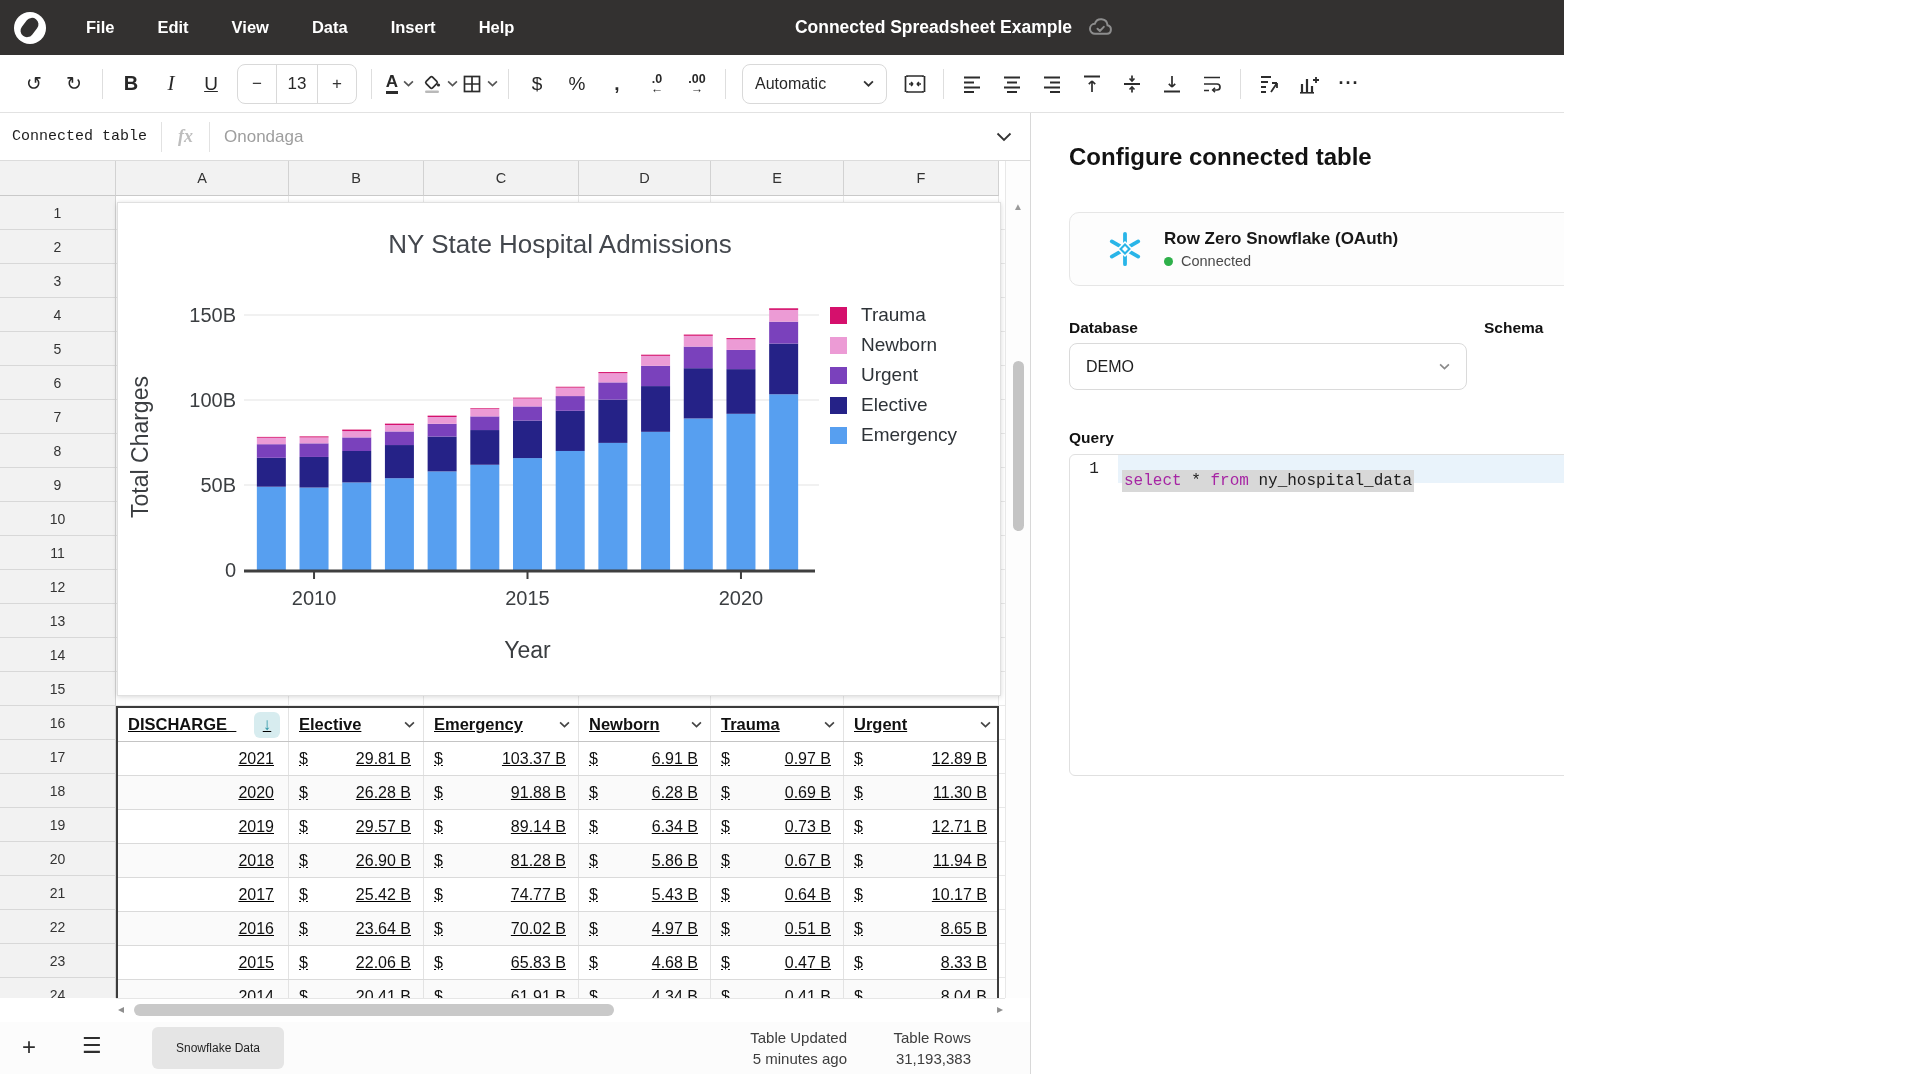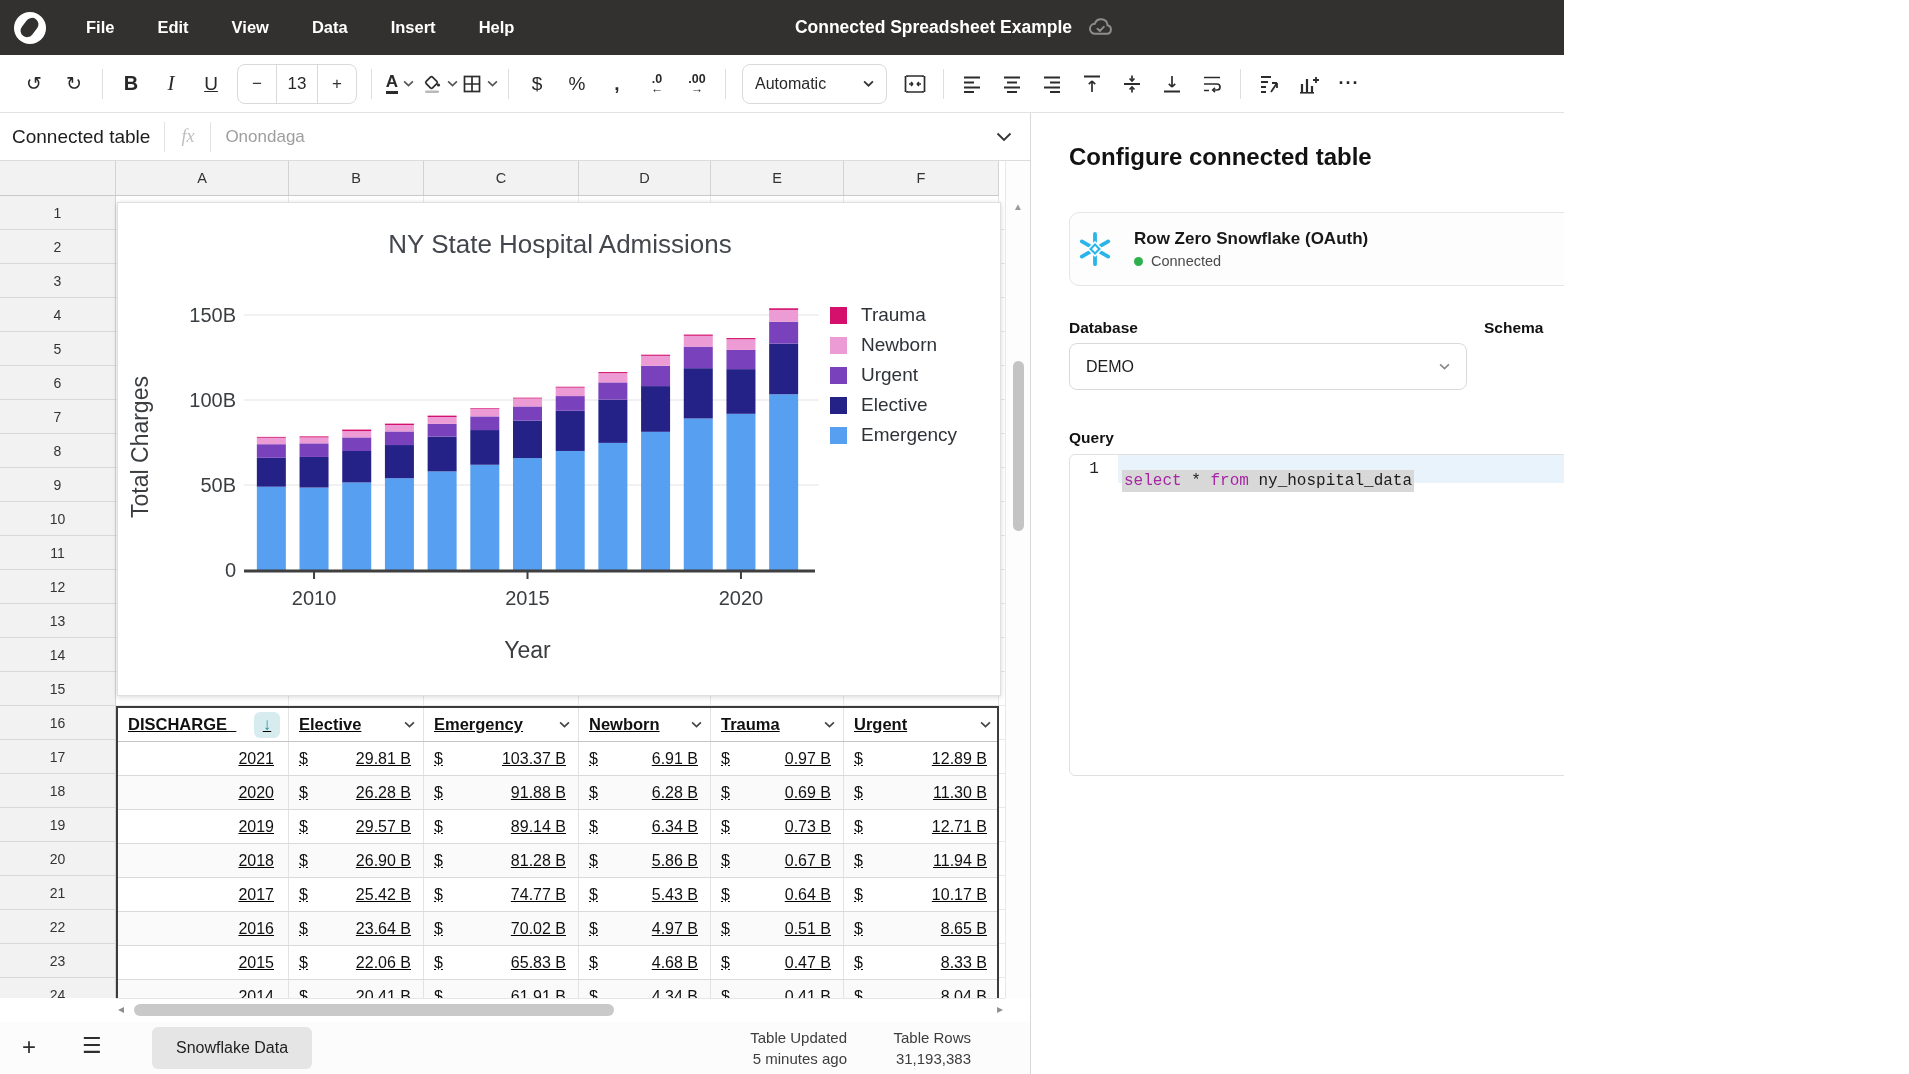--- a/index.html
+++ b/index.html
@@ -34,23 +34,23 @@
   .txtcolor-ic { font-weight:700; font-size:17px; border-bottom:3px solid #2c2c2c; line-height:1; padding-bottom:1px; }
   .chev { width:11px; height:7px; margin-left:5px; }
   .numfmt-box { display:flex; align-items:center; justify-content:space-between; width:145px; height:40px; border:1px solid #d9d9d9; border-radius:8px; padding:0 12px; font-size:16px; margin:0 8px; }
   .dec-ic { display:flex; flex-direction:column; align-items:center; font-size:12.5px; line-height:10px; font-weight:600; }
   .pill { display:flex; align-items:center; gap:9px; height:38px; border-radius:19px; background:#ececec; padding:0 18px; font-size:16.5px; color:#2a2a2a; margin-left:10px; }
   .toolbar-spacer { flex:1; }
   .more-ic { font-weight:800; letter-spacing:1px; font-size:18px; }
 
   
   .formula-bar { position:absolute; left:0; top:113px; width:1030px; height:48px; background:#fff; border-bottom:1px solid #dcdcdc; display:flex; align-items:center; }
-  .name-box { font-size:19px; color:#1d1d1d; padding:0 14px 0 12px; }
+  .name-box { font-size:15px; color:#1d1d1d; padding:0 14px 0 12px;font-family:Liberation Mono, monospace; }
   .fb-div { width:1px; height:30px; background:#e2e2e2; }
-  .fx { font-family:"Liberation Serif",serif; font-style:italic; color:#bdbdbd; font-size:18px; padding:0 16px; }
+  .fx { font-family:"Liberation Serif",serif; font-style:italic; color:#bdbdbd; font-size:18px; padding:0 16px;font-weight:bold; }
   .cell-value { color:#9e9e9e; font-size:17px; padding-left:14px; }
   .fb-chevron { position:absolute; right:18px; }
 
   
   .colheads { position:absolute; left:0; top:161px; width:1005px; height:35px; display:flex; }
   .corner { width:116px; height:35px; background:#f2f2f2; border-right:1px solid #d2d2d2; border-bottom:1px solid #c9c9c9; flex:none; }
   .colhead { height:35px; background:#f2f2f2; border-right:1px solid #d2d2d2; border-bottom:1px solid #c9c9c9; display:flex; align-items:center; justify-content:center; font-size:14.5px; color:#333; flex:none; }
   .sheet-viewport { position:absolute; left:0; top:196px; width:1005px; height:802px; overflow:hidden; background:#fff; }
   .rowheads { position:absolute; left:0; top:0; width:116px; }
   .rowhead { width:116px; height:34px; background:#f2f2f2; border-right:1px solid #d2d2d2; border-bottom:1px solid #d8d8d8; display:flex; align-items:center; justify-content:center; font-size:14px; color:#333; }
@@ -84,29 +84,29 @@
   .vthumb { position:absolute; left:7px; top:200px; width:11px; height:170px; background:#c4c4c4; border-radius:6px; }
   .hscroll { position:absolute; left:116px; top:998px; width:889px; height:22px; background:#fff; border-top:1px solid #e6e6e6; }
   .hthumb { position:absolute; left:18px; top:5px; width:480px; height:12px; background:#c9c9c9; border-radius:6px; }
   .harrow { position:absolute; top:3px; font-size:12px; color:#8f8f8f; }
   .harrow.left { left:2px; } .harrow.right { right:2px; }
 
   
   .statusbar { position:absolute; left:0; top:1022px; width:1030px; height:52px; background:#fcfcfc; }
   .sb-plus { position:absolute; left:22px; top:11px; font-size:24px; color:#2e2e2e; }
   .sb-menu { position:absolute; left:82px; top:11px; font-size:22px; color:#2e2e2e; }
-  .sheet-tab { position:absolute; left:152px; top:5px; height:42px; background:#e5e5e5; border-radius:6px; display:flex; align-items:center; padding:16px 24px; font-size:16px; color:#1f1f1f; }
+  .sheet-tab { position:absolute; left:152px; top:5px; height:42px; background:#e5e5e5; border-radius:6px; display:flex; align-items:center; padding:16px 24px; font-size:12px; color:#1f1f1f; }
   .sb-meta { position:absolute; top:5px; text-align:right; font-size:15px; color:#3d3d3d; line-height:21px; }
   .sb-updated { right:183px; } .sb-rows { right:59px; }
 
   
   .panel { position:absolute; left:1030px; top:113px; width:879px; height:961px; background:#fff; border-left:1px solid #d8d8d8; }
   .panel-title { position:absolute; left:38px; top:30px; font-size:24px; font-weight:700; color:#121212; }
   .close-x { position:absolute; right:30px; top:30px; width:26px; height:26px; }
-  .conn-card { position:absolute; left:38px; right:16px; top:99px; height:74px; border:1px solid #e6e6e6; border-radius:10px; background:#fdfdfd; display:flex; align-items:center; padding:0 6px; }
+  .conn-card { position:absolute; left:38px; right:16px; top:99px; height:74px; border:1px solid #e6e6e6; border-radius:10px; background:#fdfdfd; display:flex; align-items:center; padding:0 36px; }
   .conn-text { margin-left:20px; }
   .conn-name { font-size:17px; font-weight:700; color:#181818; }
   .conn-status { display:flex; align-items:center; gap:8px; margin-top:4px; font-size:14.5px; color:#4a4a4a; }
   .green-dot { width:9px; height:9px; border-radius:50%; background:#2eb04a; }
   .conn-right { margin-left:auto; display:flex; align-items:center; gap:34px; }
   .dots { font-size:19px; font-weight:800; letter-spacing:1px; color:#454545; }
   .cal-wrap { position:relative; width:32px; height:32px; }
   .cal-badge { position:absolute; right:-5px; bottom:-4px; width:16px; height:16px; border-radius:50%; background:#34a853; border:2px solid #fff; display:flex; align-items:center; justify-content:center; }
   .field-label { position:absolute; top:206px; font-size:15.5px; font-weight:700; color:#111; }
   .db-label { left:38px; } .schema-label { left:453px; }

